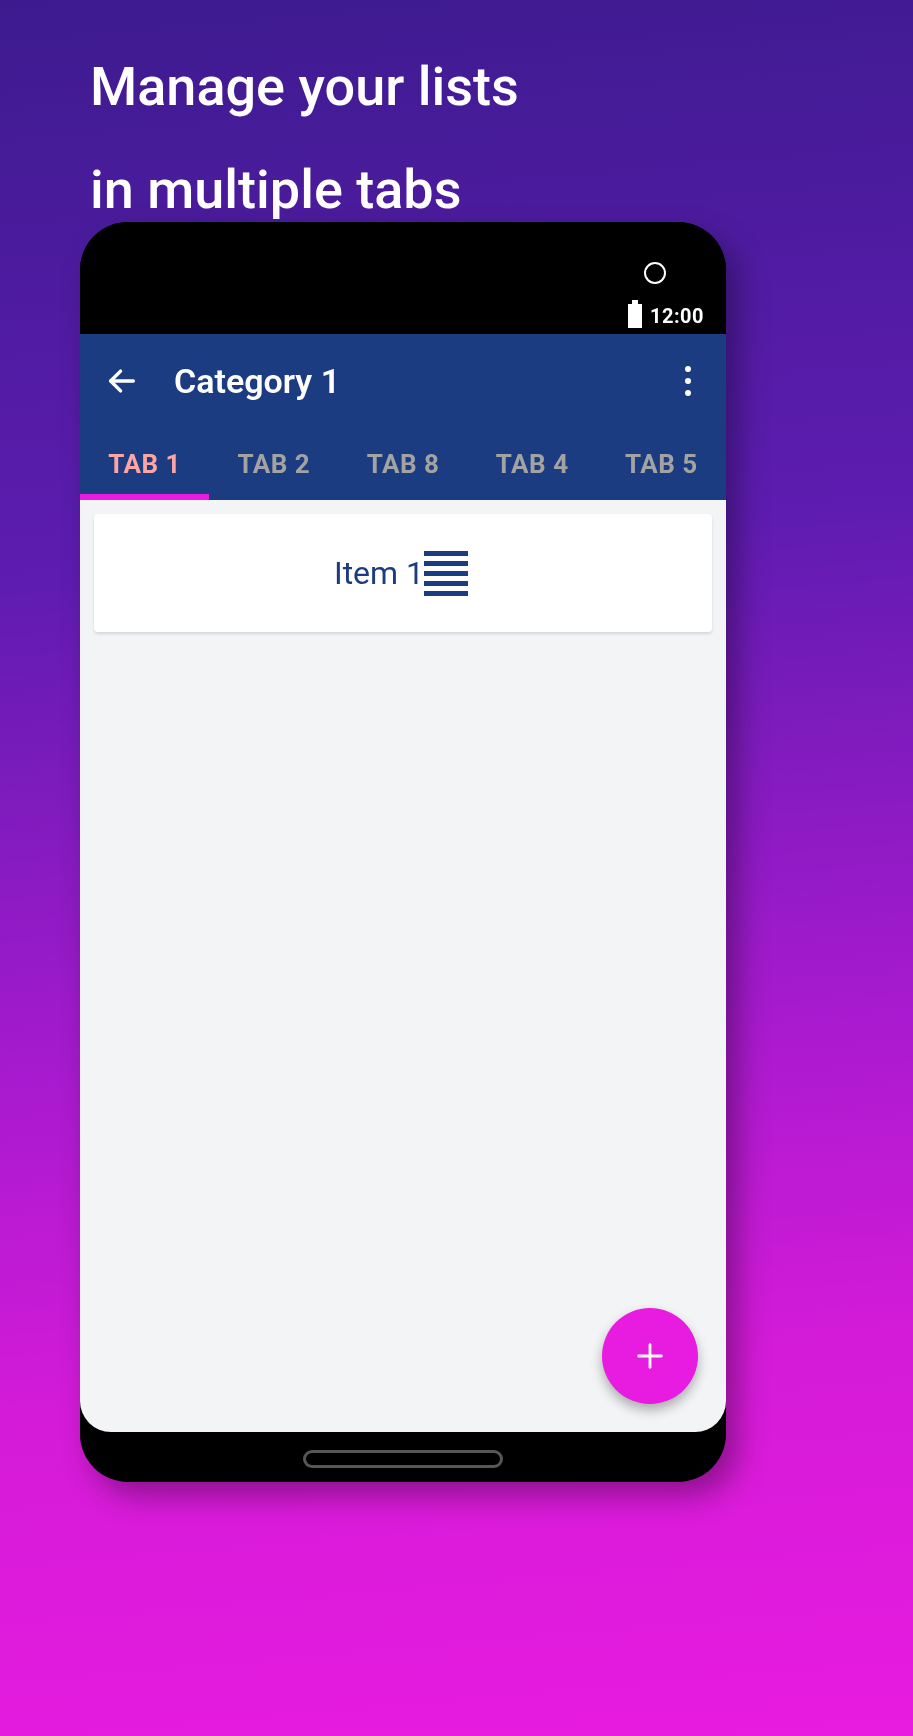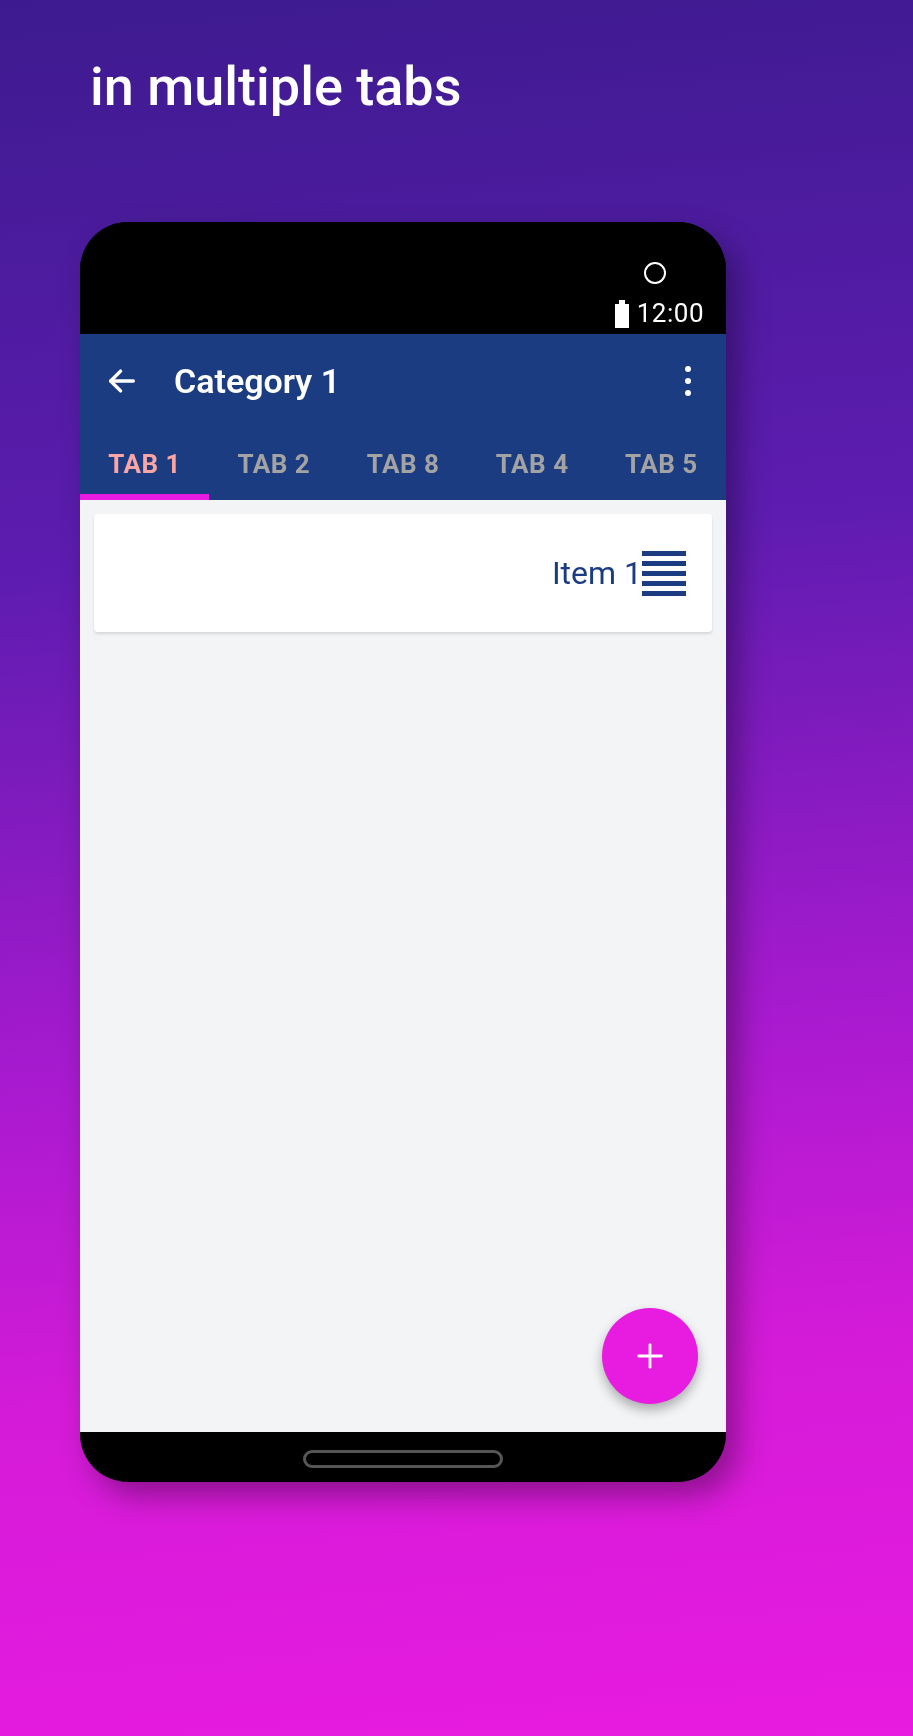--- a/index.html
+++ b/index.html
@@ -66,34 +66,35 @@
     position: relative;
   }
   .battery::before {
     content: "";
     position: absolute;
     top: -4px; left: 4px;
     width: 6px; height: 4px;
     background: #fff;
   }
   .clock {
-    font-size: 26px;
-    font-weight: 400;
+    font-size: 20px;
+    font-weight: 700;
     letter-spacing: 0.5px;
   }
 
   
   .screen {
     position: absolute;
     left: 0; right: 0;
     top: 112px;
     bottom: 50px;
     background: #f3f4f6;
     display: flex;
     flex-direction: column;
+    border-radius: 31px;
   }
 
   
   .appbar {
     background: #1c3c82;
     color: #fff;
     height: 94px;
     display: flex;
     align-items: center;
     padding: 0 14px;
@@ -156,21 +157,21 @@
     overflow: hidden;
   }
   .card {
     background: #fff;
     border-radius: 4px;
     height: 118px;
     box-shadow: 0 2px 3px rgba(0,0,0,0.12);
     display: flex;
     align-items: center;
     padding: 0 26px 0 22px;
-    justify-content: flex-end;
+    justify-content: center;
     cursor: pointer;
   }
   .card-label {
     color: #1c3c82;
     font-size: 32px;
     font-weight: 400;
   }
   .drag {
     width: 44px;
     display: flex;
@@ -207,20 +208,21 @@
     width: 200px;
     height: 18px;
     border: 3px solid #565656;
     border-radius: 14px;
   }
 </style>
 </head>
 <body>
 
 <div class="promo">
+  <div>Manage your lists</div>
   <div>in multiple tabs</div>
 </div>
 
 <div class="phone">
 
   <div class="status-area">
     <div class="camera"></div>
     <div class="status-row">
       <div class="battery"></div>
       <div class="clock">12:00</div>

